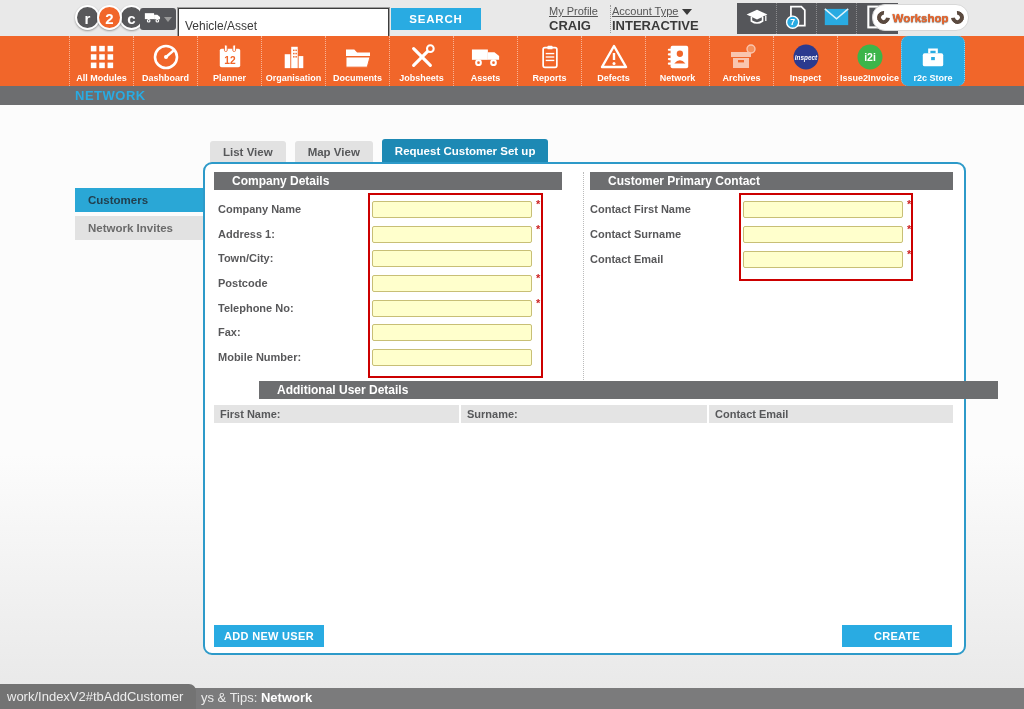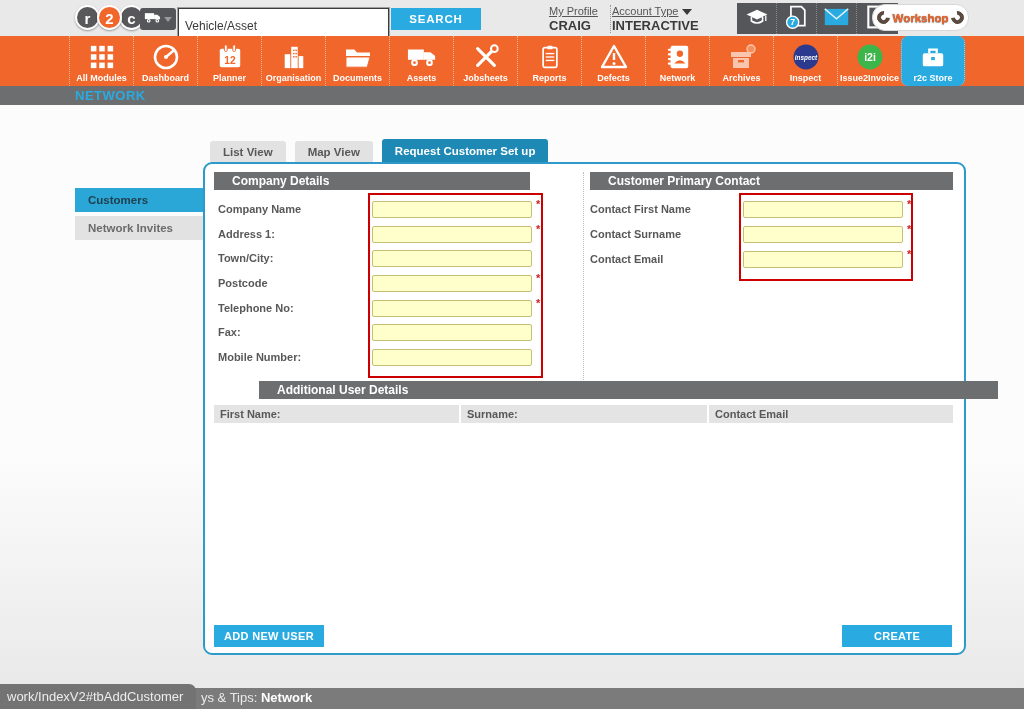--- a/index.html
+++ b/index.html
@@ -63,21 +63,21 @@
 
   .side-item { position:absolute; left:75px; width:130px; height:24px; font-size:11.5px; font-weight:bold;
                line-height:24px; padding-left:13px; cursor:pointer; }
   .side-item.active { top:188px; background:#2aa7d6; color:#22404f; }
   .side-item.idle { top:216px; background:#e2e2e2; color:#6b6b6b; }
 
   .panel { position:absolute; left:203px; top:162px; width:763px; height:493px; background:#fff;
            border:2px solid #2d9ac9; border-radius:9px; }
   .sec-head { position:absolute; height:18px; background:#6d6e70; color:#fff; font-size:12px; font-weight:bold;
               line-height:18px; padding-left:18px; }
-  .sh-company { left:9px;  top:8px; width:316px; }
+  .sh-company { left:9px;  top:8px; width:348px; }
   .sh-contact { left:385px; top:8px; width:363px; }
   .sh-additional { left:9px; top:217px; width:739px;margin-left:45px; }
   .col-sep { position:absolute; left:378px; top:8px; height:208px; border-left:1px dotted #bcbcbc; }
 
   .frow-label { position:absolute; font-size:11px; font-weight:bold; color:#58585a; line-height:17px; }
   .yinput { position:absolute; width:160px; height:17px; background:#ffffcc; border:1px solid #c8bf76;
             border-radius:2px; font-size:11px; padding:0 4px; font-family:inherit; }
   .req { position:absolute; color:#cc2222; font-size:11px; font-weight:bold; line-height:10px; }
   .redbox { position:absolute; border:2px solid #cc0000; }
   .rb-company { left:163px; top:29px; width:175px; height:185px; }
@@ -251,41 +251,41 @@
         <svg width="28" height="24" viewBox="0 0 30 26">
             <path d="M2 5 h9 l3 3 h14 v4 h-26 z" fill="#fff"></path>
             <path d="M2 13 h26 l-3 11 h-23 z" fill="#fff" stroke="#f1662a" stroke-width="1"></path>
           </svg>
       </span>
       <span class="lbl">Documents</span>
     </div>
 
     <div class="nav-item">
       <span class="ico">
+        <svg width="26" height="26" viewBox="0 0 28 28">
+            <line x1="5" y1="23" x2="23" y2="5" stroke="#fff" stroke-width="3.4" stroke-linecap="round"></line>
+            <line x1="5" y1="5" x2="23" y2="23" stroke="#fff" stroke-width="3.4" stroke-linecap="round"></line>
+            <circle cx="23" cy="5" r="3.6" fill="#f1662a" stroke="#fff" stroke-width="2.2"></circle>
+          </svg>
+      </span>
+      <span class="lbl">Jobsheets</span>
+    </div>
+
+    <div class="nav-item">
+      <span class="ico">
         <svg width="30" height="24" viewBox="0 0 32 24">
             <rect x="1" y="4" width="17" height="11" fill="#fff"></rect>
             <path d="M18 7 h7 l5 4 v4 h-12 z" fill="#fff"></path>
             <circle cx="8" cy="18" r="3.6" fill="#fff"></circle>
             <circle cx="8" cy="18" r="1.4" fill="#f1662a"></circle>
             <circle cx="24" cy="18" r="3.6" fill="#fff"></circle>
             <circle cx="24" cy="18" r="1.4" fill="#f1662a"></circle>
           </svg>
       </span>
       <span class="lbl">Assets</span>
-    </div>
-
-    <div class="nav-item">
-      <span class="ico">
-        <svg width="26" height="26" viewBox="0 0 28 28">
-            <line x1="5" y1="23" x2="23" y2="5" stroke="#fff" stroke-width="3.4" stroke-linecap="round"></line>
-            <line x1="5" y1="5" x2="23" y2="23" stroke="#fff" stroke-width="3.4" stroke-linecap="round"></line>
-            <circle cx="23" cy="5" r="3.6" fill="#f1662a" stroke="#fff" stroke-width="2.2"></circle>
-          </svg>
-      </span>
-      <span class="lbl">Jobsheets</span>
     </div>
 
     <div class="nav-item">
       <span class="ico">
         <svg width="24" height="28" viewBox="0 0 28 28">
             <rect x="6" y="3" width="16" height="23" rx="2" fill="none" stroke="#fff" stroke-width="2"></rect>
             <rect x="11" y="1" width="6" height="4" rx="1" fill="#fff"></rect>
             <line x1="9" y1="10" x2="19" y2="10" stroke="#fff" stroke-width="1.6"></line>
             <line x1="9" y1="14" x2="19" y2="14" stroke="#fff" stroke-width="1.6"></line>
             <line x1="9" y1="18" x2="19" y2="18" stroke="#fff" stroke-width="1.6"></line>

